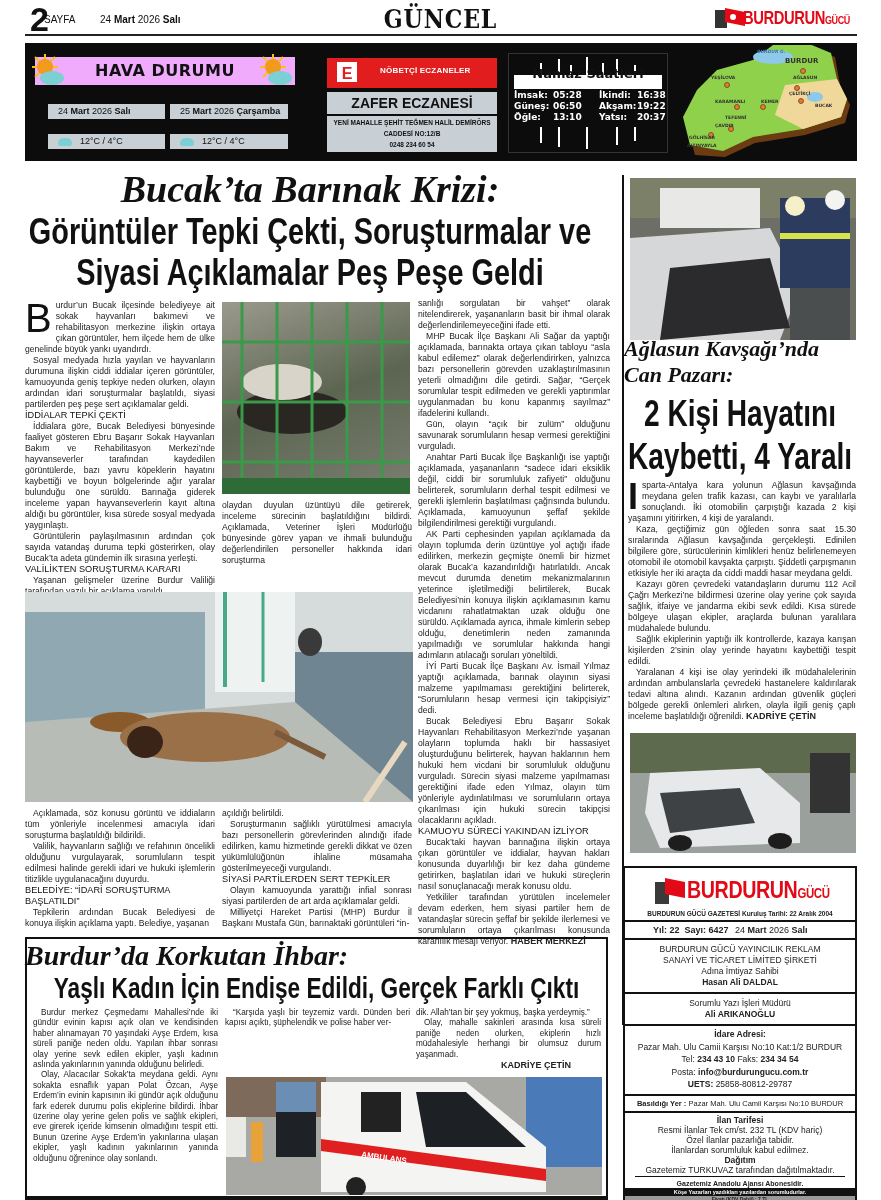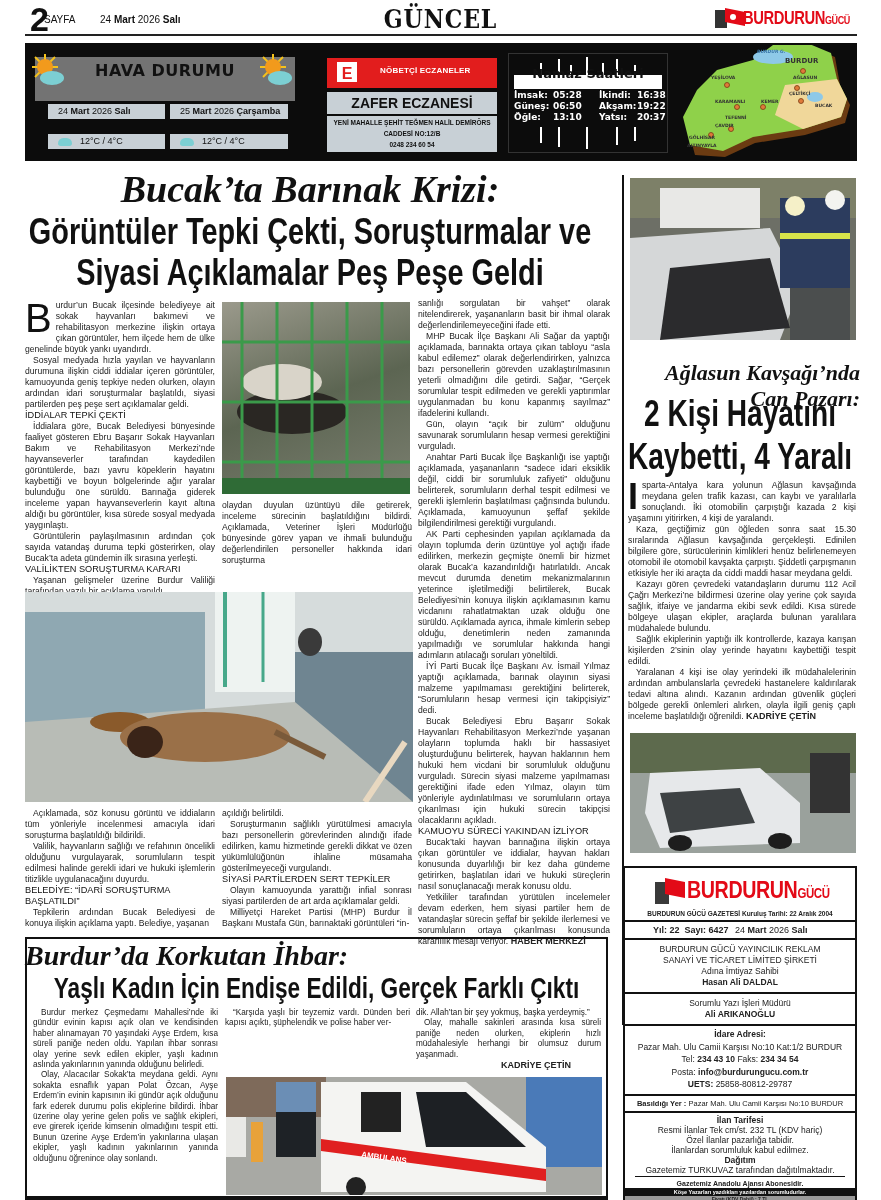--- a/index.html
+++ b/index.html
@@ -10,21 +10,21 @@
 #pg-sayfa{left:44px;top:14px;font-size:10px}
 #pg-date{left:100px;top:14px;font-size:10px}
 #pg-date b{font-weight:700}
 #section{left:0;width:881px;top:4px;text-align:center;font:700 26px/30px "DejaVu Serif",serif;letter-spacing:1px;transform:scaleX(.85)}
 #logo-top{left:715px;top:6px;width:145px;height:24px}
 .logo-red{color:#e30a17;font:700 18px/22px "Liberation Sans",sans-serif;letter-spacing:-.5px;transform:scaleX(.82);transform-origin:left}
 .logo-red small{font-size:11px}
 #hr-top{left:25px;top:34px;width:832px;height:2px;background:#222}
 #banner{left:25px;top:43px;width:832px;height:118px;background:#0c0c0c}
 
-#wx-title{left:35px;top:57px;width:260px;height:44px;background:#737373;text-align:center;font:700 16px/28px "DejaVu Sans",sans-serif;letter-spacing:.5px}
+#wx-title{left:35px;top:57px;width:260px;height:28px;background:#f0abfc;text-align:center;font:700 16px/28px "DejaVu Sans",sans-serif;letter-spacing:.5px}
 .sun{position:absolute;width:36px;height:36px}
 .wx-box{position:absolute;background:#c8d0d6;height:15px;font-size:9px;line-height:15px;padding-left:10px}
 .wx-box b{font-weight:700}
 .cloud{display:inline-block;width:14px;height:8px;border-radius:6px 6px 3px 3px;background:#7ccfd3;margin-right:8px;vertical-align:middle}
 
 #ph-head{left:327px;top:58px;width:170px;height:30px;background:#e21d1d}
 #ph-e{left:337px;top:62px;width:20px;height:20px;background:#fff;color:#e21d1d;font:700 16px/20px "Liberation Sans",sans-serif;text-align:center;border:2px solid #fff}
 #ph-label{left:380px;top:66px;color:#fff;font-size:8px;font-weight:700;letter-spacing:.2px}
 #ph-name-box{left:327px;top:92px;width:170px;height:22px;background:#c8d0d6;text-align:center;font:700 14px/22px "Liberation Sans",sans-serif;transform:none}
 #ph-addr{left:327px;top:116px;width:170px;height:36px;background:#c8d0d6;text-align:center;font-size:6.5px;font-weight:700;line-height:11px;padding-top:1px}
@@ -40,21 +40,21 @@
 #h1-l1{left:-60px;width:740px;top:212px;text-align:center;font-size:37px;line-height:40px}
 #h1-l2{left:-60px;width:740px;top:253px;text-align:center;font-size:37px;line-height:40px}
 .col{position:absolute;font-size:8.6px;line-height:11px;text-align:justify;color:#222}
 .col p{text-indent:8px}
 .col h4{font-size:9.2px;font-weight:400;line-height:11px;color:#111;text-align:left}
 .drop{float:left;font-size:40px;line-height:32px;font-weight:400;margin:2px 4px 0 0;color:#111}
 .byline{font-weight:700;font-size:9px}
 .photo{position:absolute;overflow:hidden}
 
 #r-frame{left:622px;top:175px;width:2px;height:850px;background:#111}
-#r-italic{left:624px;top:360px;width:236px;text-align:right;font:italic 700 22px/26px "Liberation Serif",serif}
+#r-italic{left:624px;top:336px;width:236px;text-align:left;font:italic 700 22px/26px "Liberation Serif",serif}
 #r-big1{left:590px;width:300px;top:394px;text-align:center;font-size:36px;line-height:40px}
 #r-big2{left:590px;width:300px;top:437px;text-align:center;font-size:36px;line-height:40px}
 
 #imp{left:623px;top:866px;width:234px;height:334px;border:2px solid #111}
 .imp-sec{position:absolute;left:0;width:230px;text-align:center;font-size:8.5px;line-height:11px;color:#222}
 .imp-line{position:absolute;left:0;width:230px;height:1.5px;background:#111}
 
 #b-box{left:25px;top:937px;width:583px;height:263px;border:2px solid #111;border-bottom:none}
 #b-italic{left:25px;width:703px;top:940px;text-align:left;font:italic 700 28px/32px "Liberation Serif",serif}
 #b-cond{left:-40px;width:713px;top:972px;text-align:center;font-size:29px;line-height:32px}

